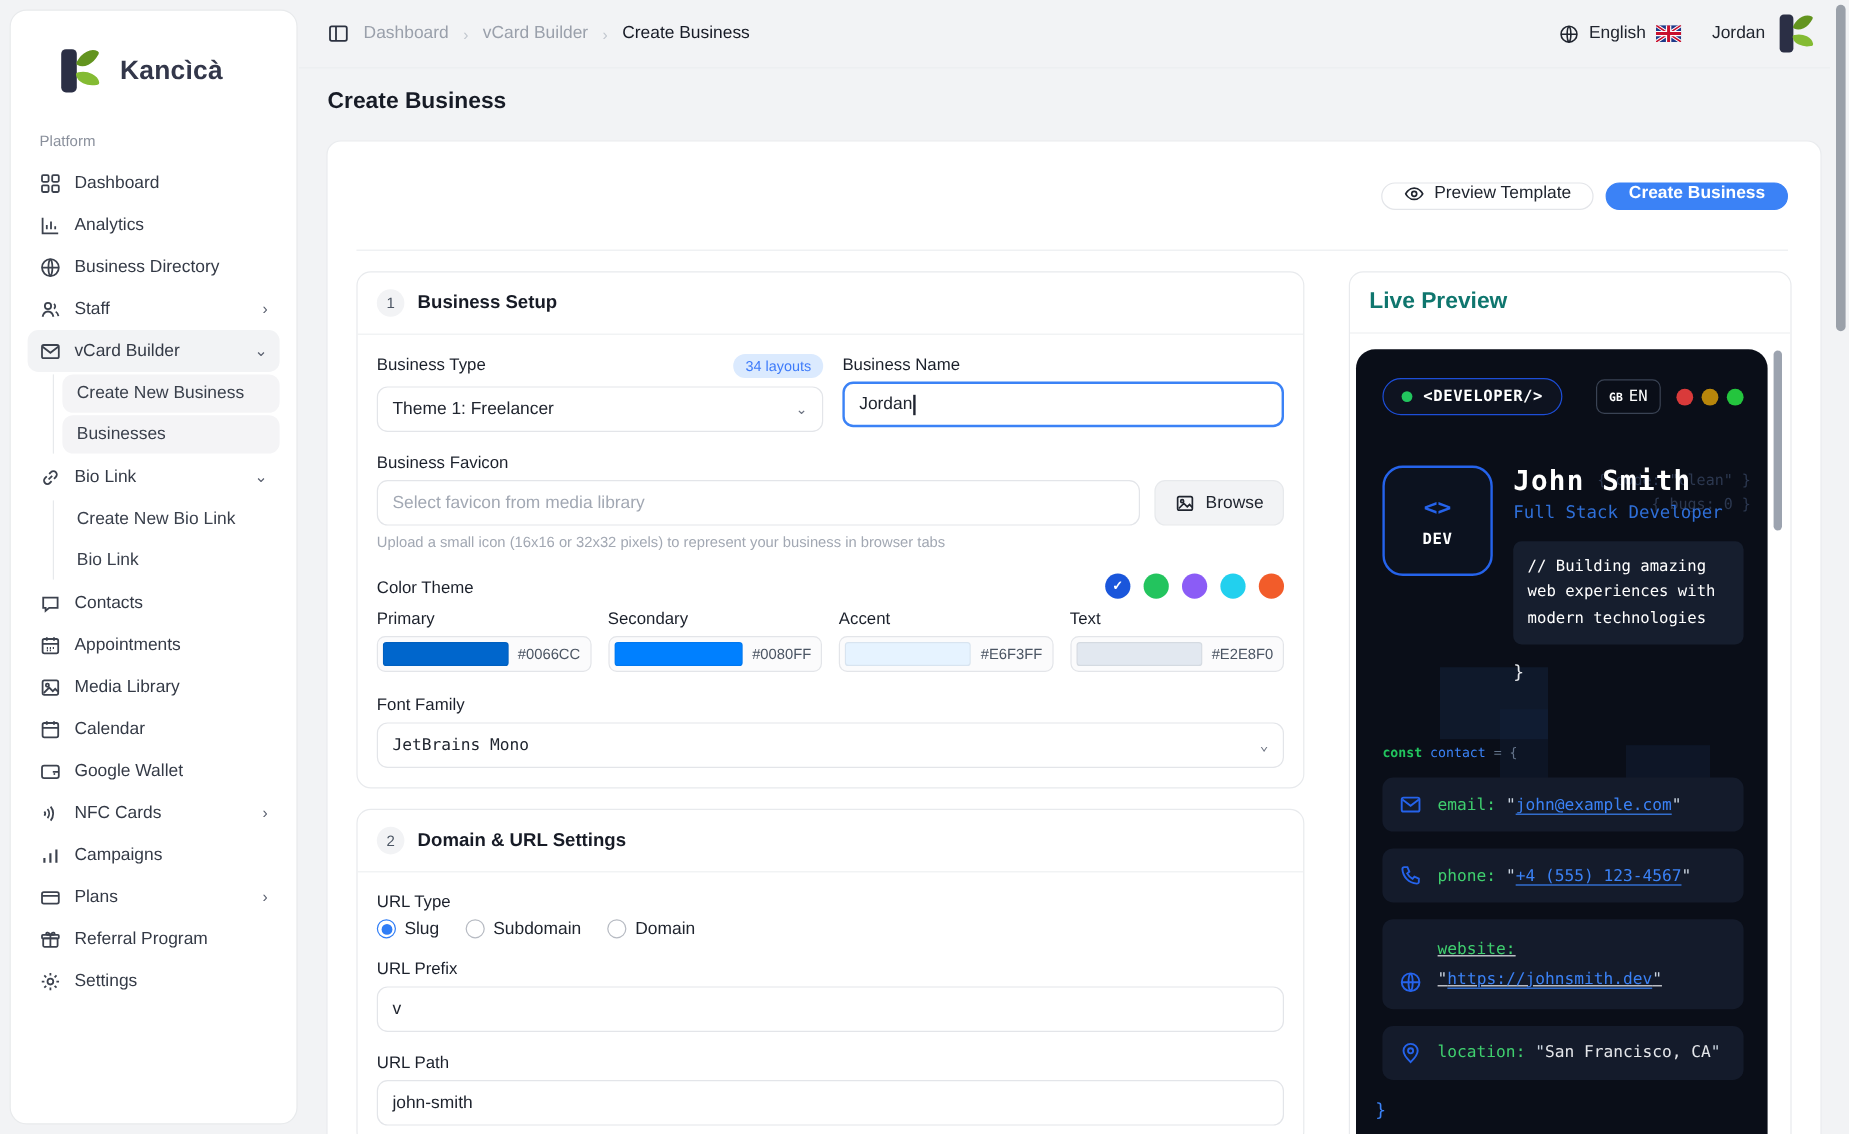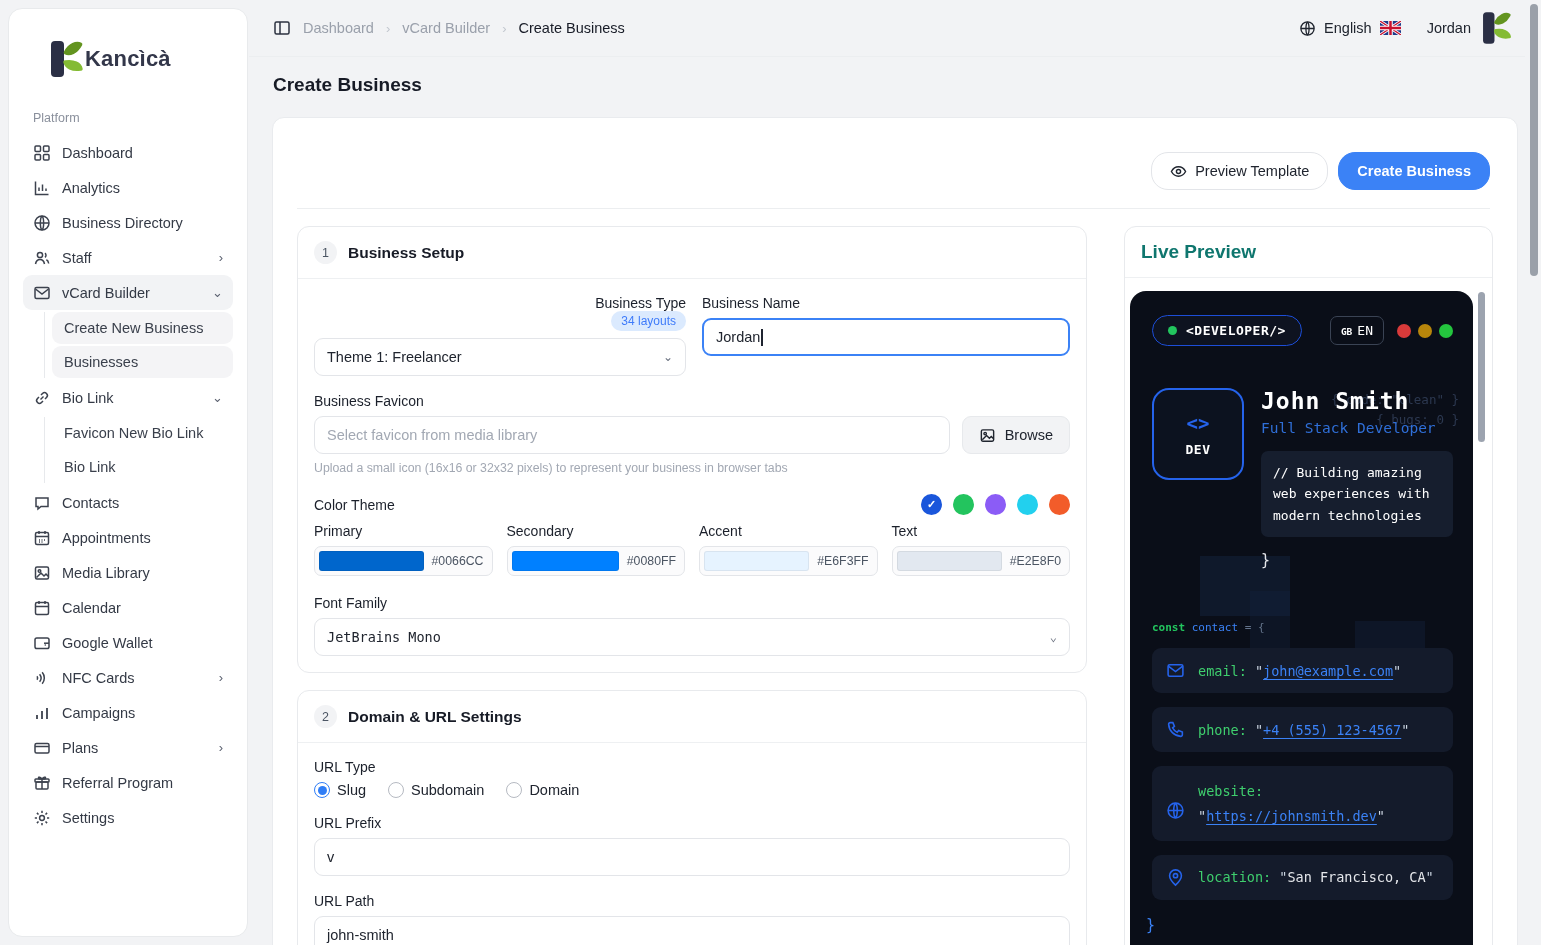--- a/index.html
+++ b/index.html
@@ -11,21 +11,21 @@
     position:relative;
   }
   svg { display:block; }
 
   
   .sidebar {
     position:absolute; left:8px; top:8px; width:240px; height:929px;
     background:#fff; border:1px solid #e8eaec; border-radius:14px;
     padding:20px 14px; overflow:hidden;
   }
-  .brand { display:flex; align-items:center; gap:0; padding:10px 28px 26px 28px; }
+  .brand { display:flex; align-items:center; gap:15px; padding:10px 28px 26px 28px; }
   .logo-mark { position:relative; width:34px; height:40px; flex:0 0 auto; }
   .logo-bar { position:absolute; left:0; top:2px; width:13px; height:36px; background:#2b2f45; border-radius:4px; }
   .logo-leaf { position:absolute; width:18px; height:13px; border-radius:2px 100% 2px 100%; }
   .leaf-top { left:13px; top:3px; background:#63941f; transform:rotate(-62deg); }
   .leaf-bot { left:13px; top:20px; background:#84bb33; transform:rotate(-10deg); }
   .brand-name { font-size:22px; font-weight:800; color:#33374a; letter-spacing:.2px; }
   .nav-section { font-size:12.5px; color:#8a909c; margin:6px 10px 10px 10px; }
   .nav-item { display:flex; align-items:center; gap:11px; padding:8.5px 10px; border-radius:9px;
     font-size:14.5px; color:#343a46; cursor:pointer; }
   .nav-item .ico { width:18px; height:18px; flex:0 0 auto; color:#3c424e; }
@@ -53,38 +53,38 @@
   .user { display:flex; align-items:center; gap:10px; font-size:14.5px; color:#20252f; cursor:pointer; }
   .user .logo-mark { transform:scale(.88); }
   .page-title { position:absolute; left:273px; top:74px; font-size:19px; font-weight:700; color:#171b26; }
 
   
   .main-card {
     position:absolute; left:272px; top:117px; width:1246px; height:870px;
     background:#fff; border:1px solid #e9ebee; border-radius:12px;
   }
   .toolbar { position:absolute; top:34px; right:27px; display:flex; gap:10px; }
-  .btn { display:flex; align-items:center; gap:8px; height:38px; padding:0 18px;
+  .btn { display:flex; gap:8px; height:23px; padding:0 18px;
     border-radius:17px; font-size:14.5px; cursor:pointer; }
   .btn-outline { background:#fff; border:1px solid #e3e5e9; color:#20252f; }
   .btn-primary { background:#3b82f6; border:1px solid #3b82f6; color:#fff; font-weight:700; }
   .btn .ico { width:17px; height:17px; }
   .main-divider { position:absolute; top:90px; left:24px; right:27px; border-top:1px solid #eceef0; }
 
   .left-col { position:absolute; left:24px; top:108px; width:790px; }
   .section-card { border:1px solid #e8eaed; border-radius:12px; background:#fff; margin-bottom:17px; }
   .section-head { display:flex; align-items:center; gap:11px; padding:14px 16px; border-bottom:1px solid #eef0f2; }
   .step-badge { width:23px; height:23px; border-radius:50%; background:#f2f3f5; color:#4b5563;
     font-size:12.5px; display:flex; align-items:center; justify-content:center; }
   .section-title { font-size:15.5px; font-weight:700; color:#171b26; }
   .section-body { padding:16px; }
 
   .field-label { font-size:14px; font-weight:500; color:#1b202b; margin-bottom:7px; }
   .grid-2 { display:grid; grid-template-columns:372px 1fr; gap:16px; }
-  .label-row { display:flex; align-items:flex-end; justify-content:space-between; margin-bottom:7px;flex-direction:column; }
+  .label-row { display:flex; align-items:flex-start; justify-content:space-between; margin-bottom:7px; }
   .label-row .field-label { margin-bottom:0; }
   .pill-badge { background:#dbeafe; color:#3e7bfa; font-size:12px; padding:3px 10px; border-radius:999px; }
 
   .select { position:relative; height:38px; border:1px solid #e3e5e9; border-radius:9px;
     display:flex; align-items:center; padding:0 34px 0 12px; font-size:14.5px; color:#20252f;
     background:#fff; cursor:pointer; }
   .select .chev { position:absolute; right:12px; color:#6b7280; font-size:12px; }
   .select.mono { font-family:"DejaVu Sans Mono", monospace; font-size:13.5px; }
 
   .input { height:38px; border:1px solid #e3e5e9; border-radius:9px; display:flex; align-items:center;
@@ -162,21 +162,21 @@
   .vn { color:#3b82f6; }
   .op { color:#64748b; }
 
   .contact-row { background:#141b2b; border-radius:9px; padding:13px 14px; margin-top:14px;
     display:flex; align-items:center; gap:13px; font-size:13.5px; }
   .contact-row .cico { width:19px; height:19px; color:#2563eb; flex:0 0 auto; }
   .ckey { color:#3fcf6e; }
   .cq { color:#cbd5e1; }
   .clink { color:#3b82f6; text-decoration:underline; text-underline-offset:3px; cursor:pointer; }
   .cplain { color:#e5e7eb; }
-  .contact-row.wrap { align-items:center; }
+  .contact-row.wrap { align-items:flex-end;text-decoration:underline; }
   .contact-row.wrap .ctext { line-height:1.8; }
   .close-brace { color:#3b82f6; font-size:15px; margin-top:16px; margin-left:-6px; }
 
   .phone-scrollbar { position:absolute; right:7px; top:14px; width:7px; height:150px; background:#8b93a1; border-radius:4px; opacity:.85; cursor:pointer; }
   .page-scrollbar { position:absolute; right:3px; top:4px; width:8px; height:272px; background:#9aa0a9; border-radius:4px; cursor:pointer; }
 </style>
 </head>
 <body>
 
 <aside class="sidebar">
@@ -249,21 +249,21 @@
         <svg viewBox="0 0 18 18" fill="none" stroke="currentColor" stroke-width="1.5">
           <path d="M7.5 10.5 10.5 7.5"></path>
           <path d="M8 6l1.5-1.5a2.8 2.8 0 0 1 4 4L12 10"></path>
           <path d="M10 12l-1.5 1.5a2.8 2.8 0 0 1-4-4L6 8"></path>
         </svg>
       </span>
     <span class="lbl">Bio Link</span>
     <span class="chev">⌄</span>
   </div>
   <div class="nav-children">
-    <div class="nav-child">Favicon New Bio Link</div>
+    <div class="nav-child">Create New Bio Link</div>
     <div class="nav-child">Bio Link</div>
   </div>
   <div class="nav-item">
     <span class="ico">
         <svg viewBox="0 0 18 18" fill="none" stroke="currentColor" stroke-width="1.5">
           <path d="M3 4h12v8.5H8L5 15v-2.5H3z"></path>
         </svg>
       </span>
     <span class="lbl">Contacts</span>
   </div>

